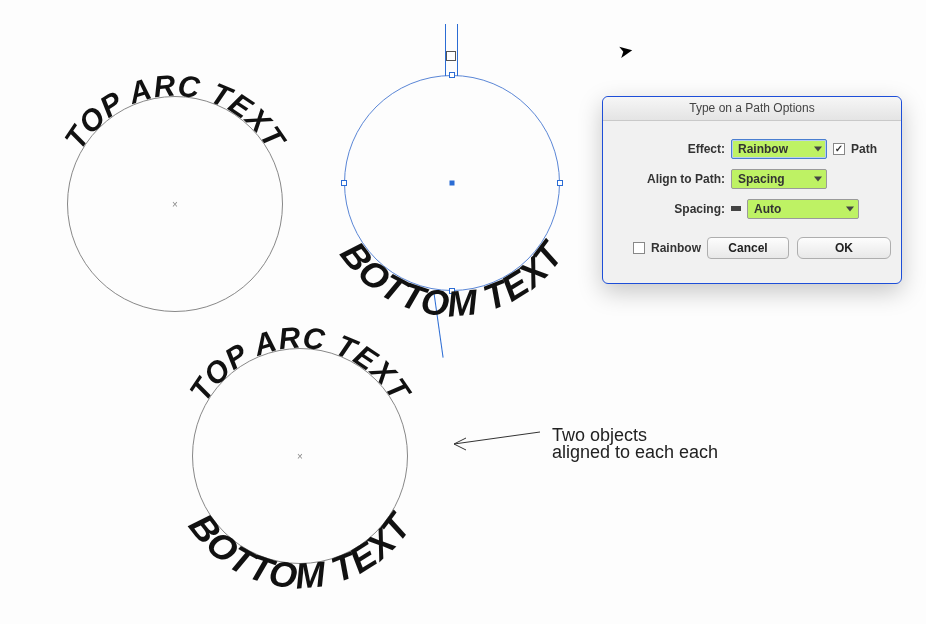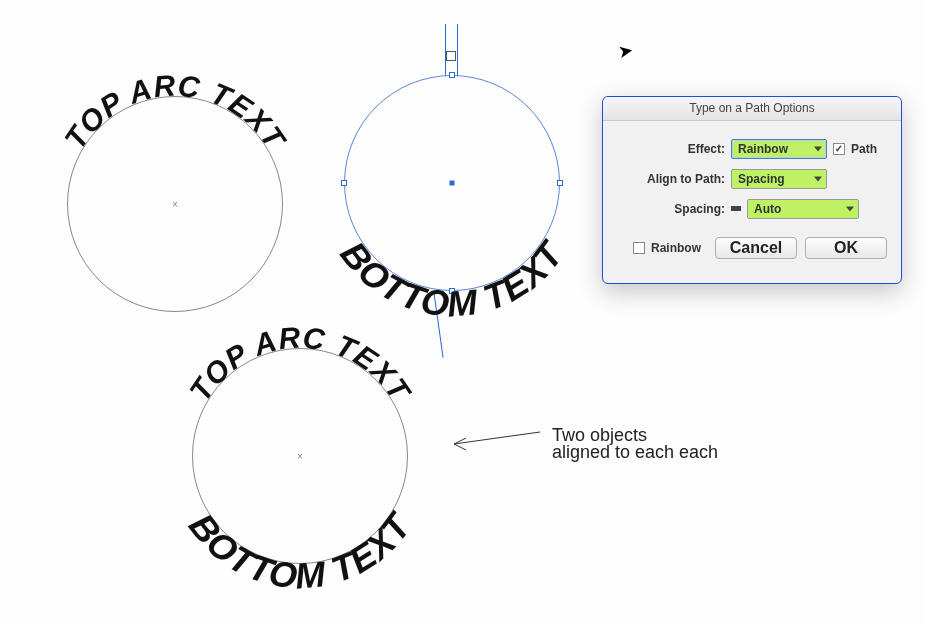--- a/index.html
+++ b/index.html
@@ -141,21 +141,21 @@
     line-height: 10px;
   }
   .btn {
     display: inline-flex;
     align-items: center;
     justify-content: center;
     height: 22px;
     border: 1px solid #aeaeae;
     background: linear-gradient(#fdfdfd,#e8e8e8);
     border-radius: 4px;
-    font-size: 16px;
+    font-size: 12px;
     color: #222;
     cursor: default;
   }
   .cursor-arrow {
     position: absolute;
     font-size: 18px;
     color: #000;
     transform: rotate(-10deg);
   }
 </style>
@@ -264,18 +264,18 @@
       </span>
     </div>
 
     <div class="row" style="margin-top:18px; justify-content:space-between; align-items:center;">
       <span style="display:flex; align-items:center; gap:6px;">
         <span class="checkbox"></span>
         <span>Rainbow</span>
       </span>
       <span style="display:flex; gap:8px;">
         <span class="btn" style="width:82px;">Cancel</span>
-        <span class="btn" style="width:82px;">OK</span>
+        <span class="btn" style="width:94px;border-radius:6px;">OK</span>
       </span>
     </div>
 
   </div>
 </div>
 
 </body></html>

